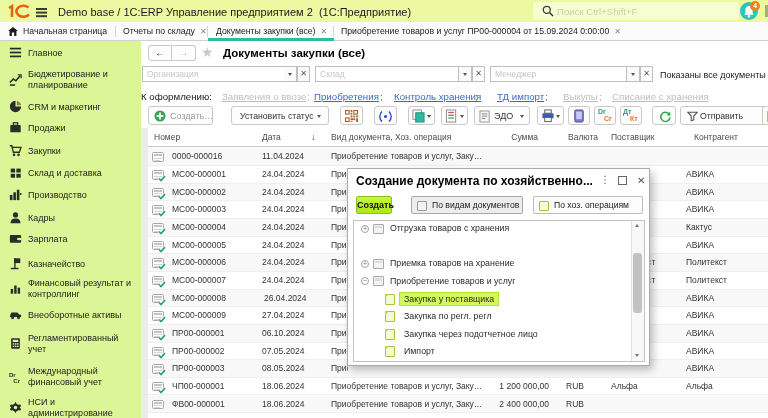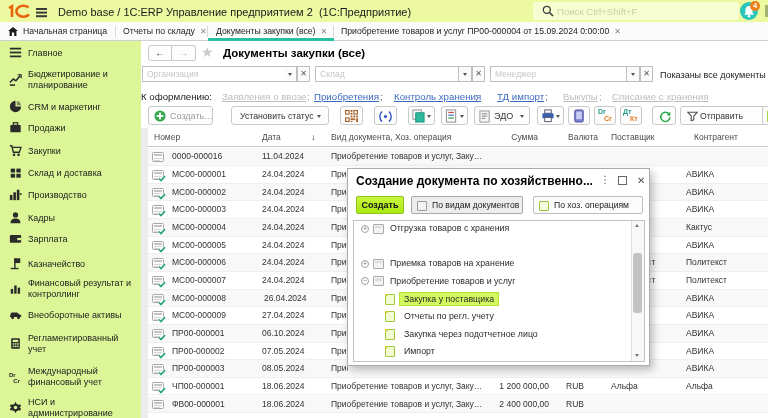--- a/index.html
+++ b/index.html
@@ -572,21 +572,21 @@
     <div class="cell" style="left:114px">18.06.2024</div>
     <div class="cell" style="left:183px">Приобретение товаров и услуг, Заку…</div>
     <div class="cell" style="left:301px;width:100px;text-align:right">2 400 000,00</div>
     <div class="cell" style="left:418px">RUB</div>
   </div>
 <div class="a" style="left:347px;top:168px;width:303px;height:198px;background:#fff;border:1px solid #ababab;box-shadow:3px 4px 8px rgba(0,0,0,.25);z-index:50">
 <div class="a" style="left:8px;top:5px;font-size:12px;font-weight:bold;color:#000;white-space:nowrap">Создание документа по хозяйственно...</div>
 <div class="a" style="left:252px;top:5px;color:#555;font-size:10px">⋮</div>
 <div class="a" style="left:270px;top:7px;width:9px;height:9px;border:1.2px solid #666"></div>
 <div class="a" style="left:289px;top:6px;color:#555;font-size:10px">✕</div>
-<div class="a" style="left:8px;top:27px;width:48px;height:18px;background:linear-gradient(#c8f63e,#abe912);border:1px solid #8bc31e;border-radius:2px;text-align:center;line-height:16px;font-weight:bold;color:#111;font-size:9px">Создать</div>
+<div class="a" style="left:8px;top:27px;width:36px;height:18px;background:linear-gradient(#c8f63e,#abe912);border:1px solid #8bc31e;border-radius:2px;text-align:center;line-height:16px;font-weight:bold;color:#111;font-size:9px">Создать</div>
 <div class="a" style="left:63px;top:27px;width:112px;height:18px;border:1px solid #a8a8a8;border-radius:2px;background:#ededed;line-height:16px;font-size:8.6px;color:#222"><span style="position:absolute;left:5px;top:3.5px;width:10px;height:10px;border:1px solid #9a9a9a;background:#f2f2f2;border-radius:1px"></span><span style="margin-left:20px">По видам документов</span></div>
 <div class="a" style="left:185px;top:27px;width:110px;height:18px;border:1px solid #bdbdbd;border-radius:2px;background:#fcfcfc;line-height:16px;font-size:8.6px;color:#222"><span style="position:absolute;left:5px;top:3.5px;width:10px;height:10px;border:1px solid #9cc63e;background:#f5fce2;border-radius:1px"></span><span style="margin-left:20px">По хоз. операциям</span></div>
 <div class="a" style="left:5px;top:51px;width:292px;height:142px;border:1px solid #c3c3c3;background:#fff">
 <div class="ti" style="top:-0.70px">
         <div class="texp">+</div>
         <div class="tfold">
           <div style="position:absolute;left:1px;top:1px;right:1px;height:2.5px;background:#dcdcdc"></div>
         </div>
         <span style="position:absolute;left:36px;top:0">Отгрузка товаров с хранения</span>
       </div>
@@ -607,21 +607,21 @@
 <div class="ti" style="top:69.50px">
         <div class="tpage">
           <i></i>
         </div>
         <span style="position:absolute;left:45px;top:1.5px;background:#d3f75e;border:1px solid #b5e332;padding:0 4px;height:14px;line-height:13px">Закупка у поставщика</span>
       </div>
 <div class="ti" style="top:87.05px">
         <div class="tpage">
           <i></i>
         </div>
-        <span style="position:absolute;left:50px;top:0">Отчеты по регл. учету</span>
+        <span style="position:absolute;left:50px;top:0">Закупка по регл. регл</span>
       </div>
 <div class="ti" style="top:104.60px">
         <div class="tpage">
           <i></i>
         </div>
         <span style="position:absolute;left:50px;top:0">Закупка через подотчетное лицо</span>
       </div>
 <div class="ti" style="top:122.15px">
         <div class="tpage">
           <i></i>

